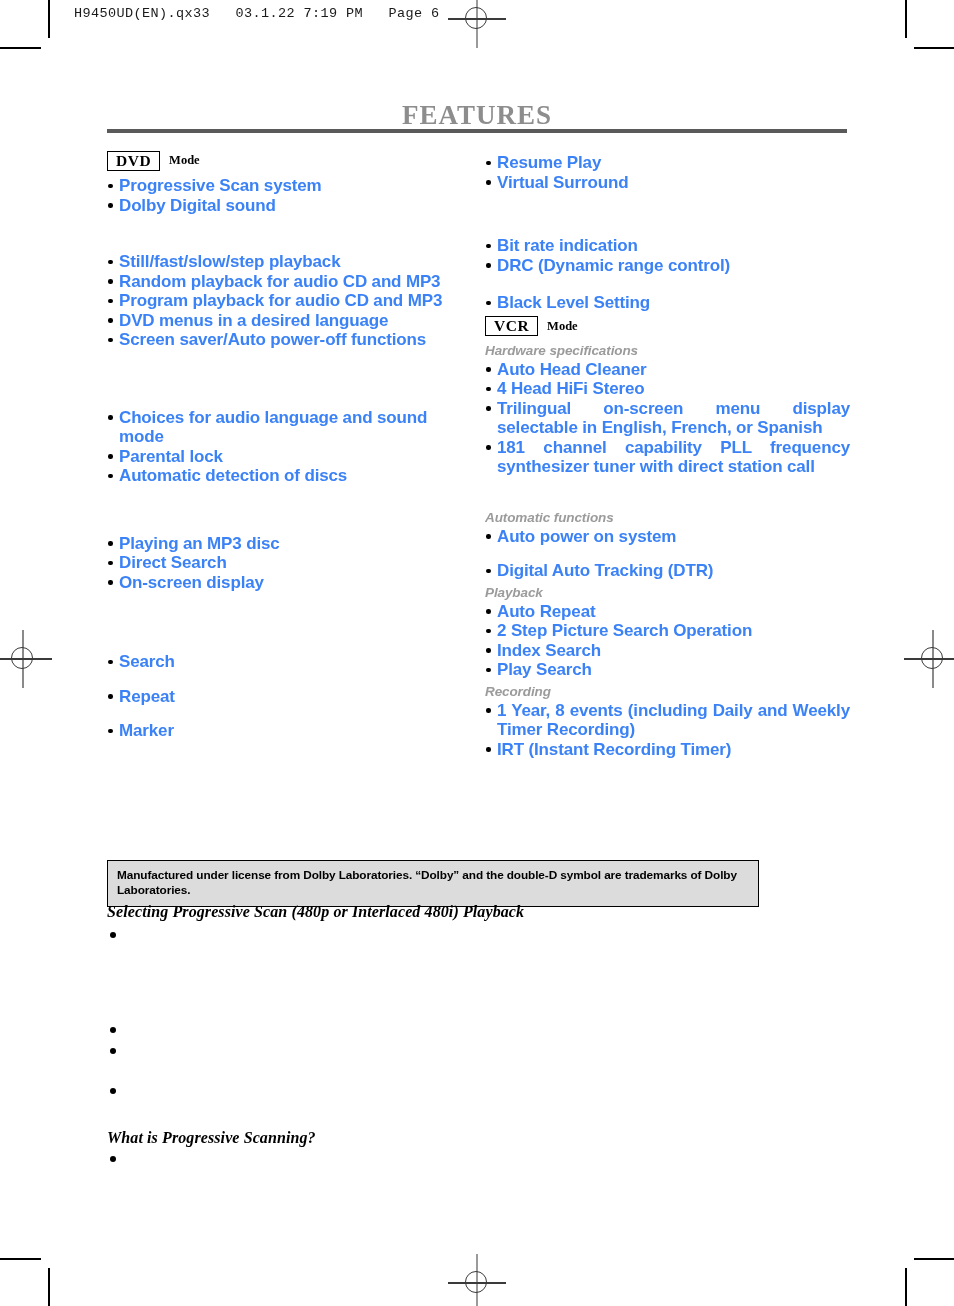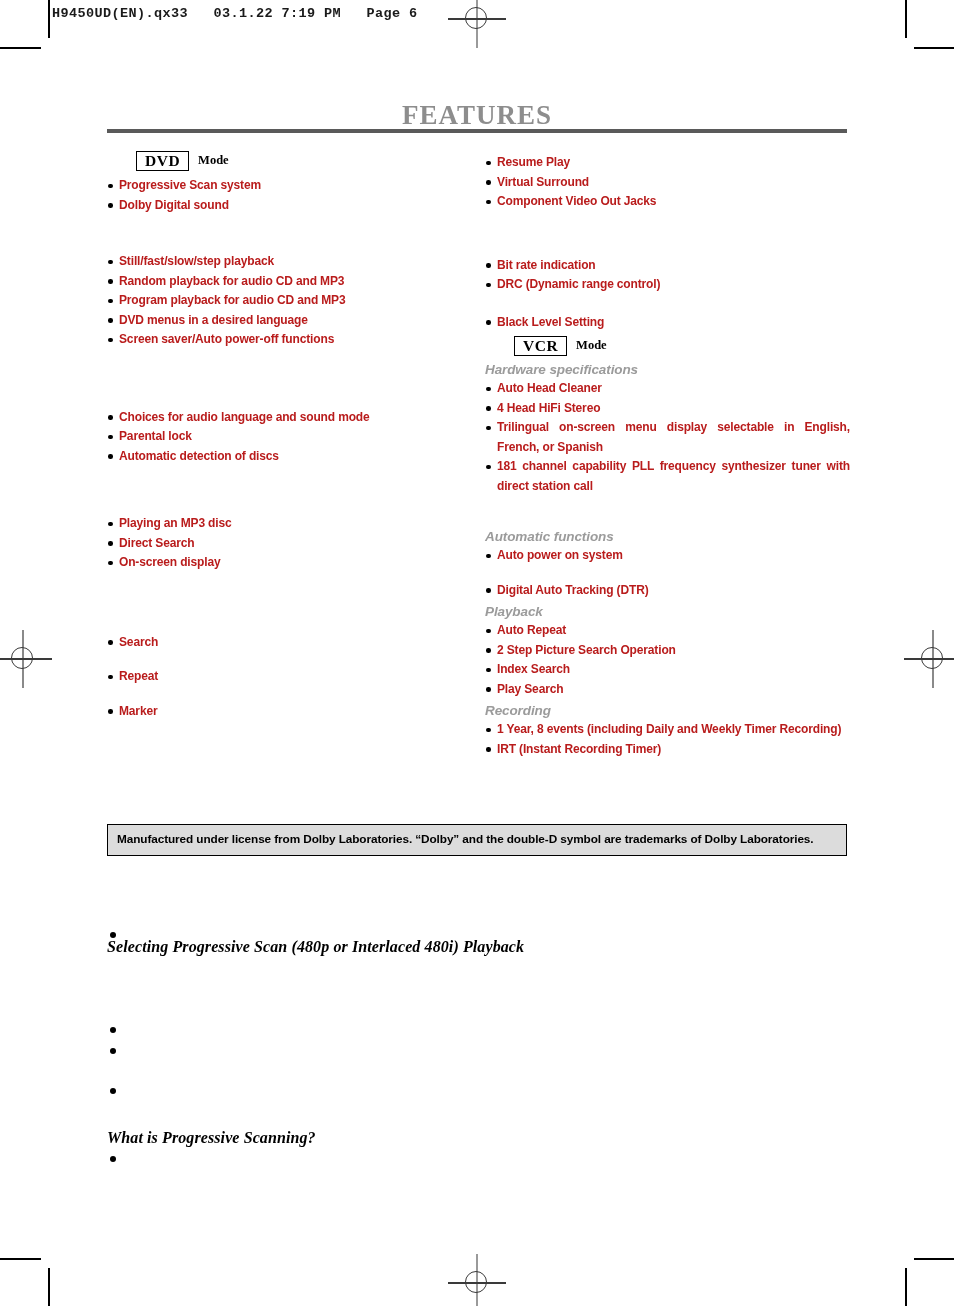--- a/index.html
+++ b/index.html
@@ -39,27 +39,26 @@
   .regmark .rm-h { position: absolute; left: 0; top: 28.4px; width: 58px; height: 1.2px; background: #3a3a3a; }
   .rm-top    { left: 448px;  top: -10px; }
   .rm-left   { left: -6px;   top: 630px; }
   .rm-right  { left: 904px;  top: 630px; }
   .rm-bottom { left: 448px;  top: 1254px; }
   .rm-top .rm-v, .rm-bottom .rm-v { background: #9a9a9a; }
 
   
   .page-header {
     position: absolute;
-    left: 52px; top: 6px;
+    left: 74px; top: 6px;
     font-family: "Liberation Mono", "DejaVu Sans Mono", monospace;
     font-size: 13.5px;
     letter-spacing: 0.4px;
     color: #1a1a1a;
     white-space: pre;
-    font-weight: bold;
   }
 
   
   .page-title {
     position: absolute;
     left: 107px; top: 100px;
     width: 740px;
     text-align: center;
     font-family: "Liberation Serif", "DejaVu Serif", serif;
     font-weight: bold;
@@ -86,21 +85,20 @@
     height: 21px;
   }
   .mode-chip {
     border: 1.6px solid #000;
     padding: 0 8px 1px 8px;
     font-family: "Liberation Serif", "DejaVu Serif", serif;
     font-weight: bold;
     font-size: 15.5px;
     line-height: 17px;
     letter-spacing: 0.5px;
-    margin-left: 29px;
   }
   .mode-word {
     margin-left: 9px;
     font-family: "Liberation Serif", "DejaVu Serif", serif;
     font-weight: bold;
     font-size: 12.5px;
   }
 
   
   .sub-label {
@@ -110,45 +108,45 @@
     font-size: 13.5px;
     color: #9b9b9b;
     line-height: 19px;
     letter-spacing: -0.1px;
   }
 
   
   .bullet {
     position: relative;
     padding-left: 12px;
-    font-size: 12px;
+    font-size: 17px;
     font-weight: bold;
     line-height: 19.5px;
     letter-spacing: -0.15px;
-    color: #b91c1c;
+    color: #3b82f6;
   }
   .bullet::before {
     content: "";
     position: absolute;
     left: 1px; top: 7.5px;
     width: 4.5px; height: 4.5px;
     background: #000;
     border-radius: 50%;
   }
   .bullet.justify { text-align: justify; }
   .bullet.justify > span { display: block; }
 
   
   .sp { display: block; }
 
   
   .notice-box {
     position: absolute;
-    left: 107px; top: 824px;
-    width: 740px;
+    left: 107px; top: 860px;
+    width: 652px;
     box-sizing: border-box;
     border: 1.2px solid #000;
     background: #dcdcdc;
     padding: 7px 9px 8px 9px;
     font-size: 11.8px;
     font-weight: bold;
     line-height: 15px;
     letter-spacing: -0.1px;
   }
 
@@ -243,21 +241,20 @@
   <div class="bullet">Repeat</div>
   <div class="sp" style="height:15px"></div>
   <div class="bullet">Marker</div>
 </div>
 
 <div class="col col-right">
 
   <div class="sp" style="height:3px"></div>
   <div class="bullet">Resume Play</div>
   <div class="bullet">Virtual Surround</div>
-  <div class="bullet">Component Video Out Jacks</div>
 
   <div class="sp" style="height:44px"></div>
   <div class="bullet">Bit rate indication</div>
   <div class="bullet">DRC (Dynamic range control)</div>
 
   <div class="sp" style="height:18px"></div>
   <div class="bullet">Black Level Setting</div>
 
   <div class="sp" style="height:3px"></div>
   <div class="mode-row">
@@ -292,20 +289,20 @@
   <div class="sp" style="height:2px"></div>
   <div class="sub-label">Recording</div>
   <div class="bullet justify">
       <span>1 Year, 8 events (including Daily and Weekly Timer Recording)</span>
     </div>
   <div class="bullet">IRT (Instant Recording Timer)</div>
 </div>
 
 <div class="notice-box">Manufactured under license from Dolby Laboratories. “Dolby” and the double-D symbol are trademarks of Dolby Laboratories.</div>
 
-<div class="serif-head" style="top:938px">Selecting Progressive Scan (480p or Interlaced 480i) Playback</div>
+<div class="serif-head" style="top:903px">Selecting Progressive Scan (480p or Interlaced 480i) Playback</div>
 <div class="empty-bullet" style="top:932px"></div>
 <div class="empty-bullet" style="top:1027px"></div>
 <div class="empty-bullet" style="top:1048px"></div>
 <div class="empty-bullet" style="top:1088px"></div>
 
 <div class="serif-head" style="top:1129px">What is Progressive Scanning?</div>
 <div class="empty-bullet" style="top:1156px"></div>
 
 </body></html>

